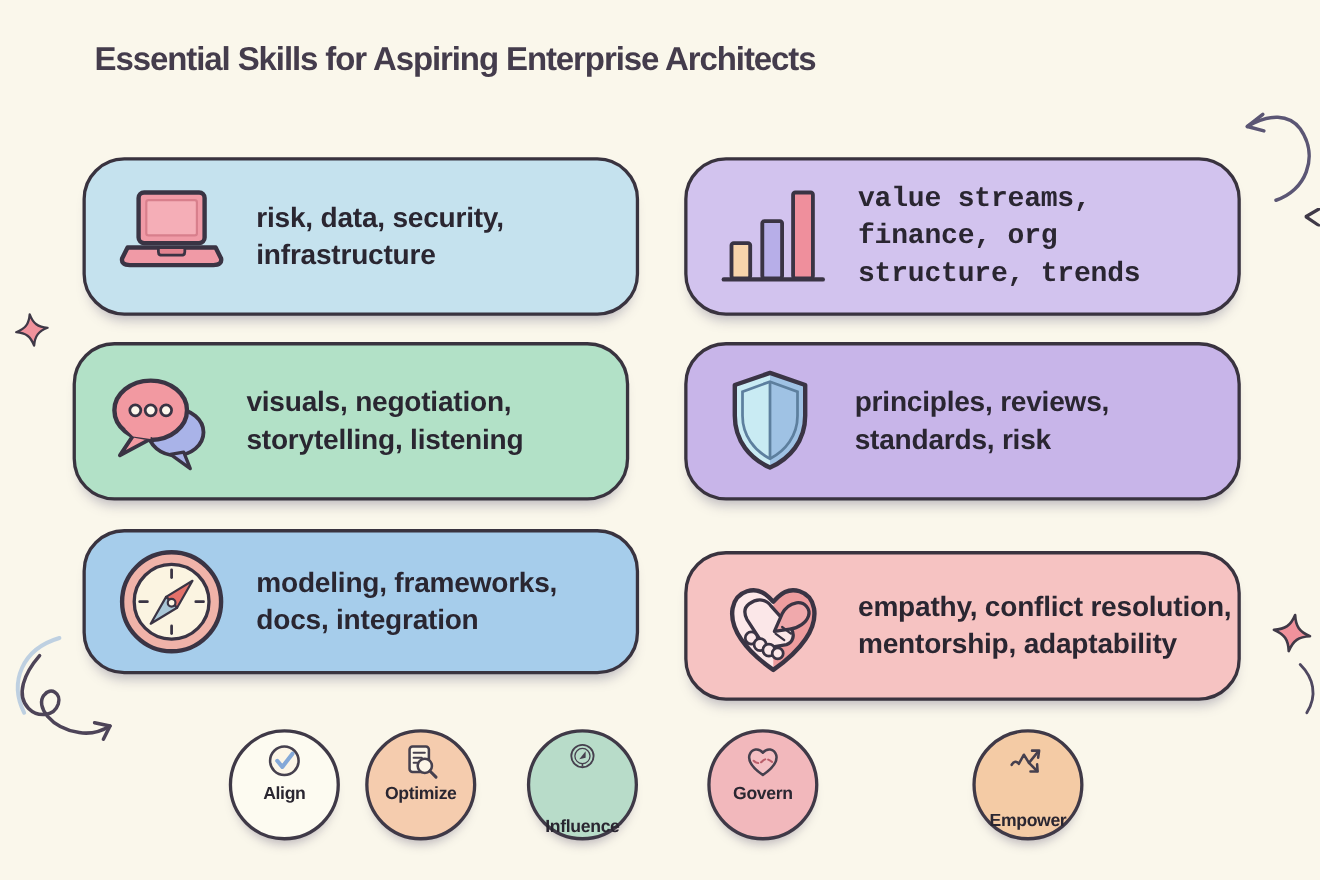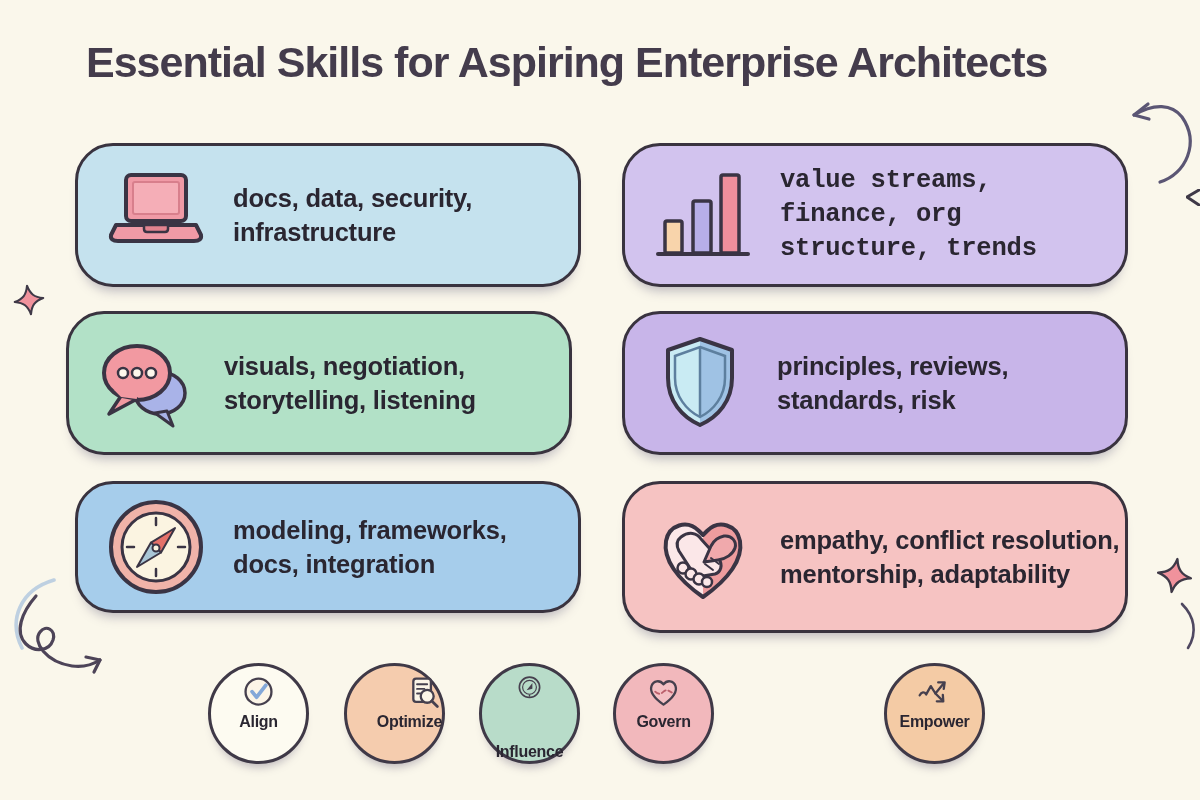--- a/index.html
+++ b/index.html
@@ -2,21 +2,21 @@
 <html><head>
 <meta charset="utf-8">
 <style>
   * { margin:0; padding:0; box-sizing:border-box; }
   html,body { width:1200px; height:800px; }
   body { font-family:"Liberation Sans", sans-serif; background:#faf7eb; overflow:hidden; }
   .canvas { position:relative; width:1200px; height:800px; background:#faf7eb; }
 
   .title {
     position:absolute; left:86px; top:38px;
-    font-size:43px; font-weight:700; letter-spacing:-1px;
+    font-size:30px; font-weight:700; letter-spacing:-1px;
     color:#443c4c;
   }
 
   .card {
     position:absolute; width:506px; height:144px;
     border:3px solid #39333f; border-radius:38px;
     display:flex; align-items:center; padding-left:28px;
     box-shadow:0 10px 12px -7px rgba(80,75,110,0.40);
   }
   .card .icon-box { flex:0 0 100px; width:100px; height:104px; margin-right:27px; }
@@ -25,53 +25,53 @@
     font-size:25.5px; font-weight:700; line-height:1.34;
     color:#2a2631; letter-spacing:-0.2px;
   }
   .w300 { max-width:300px; } .w310 { max-width:310px; } .w390 { max-width:392px; }
 
   .pos-c1 { left:75px;  top:143px; }
   .pos-c2 { left:622px; top:143px; }
   .pos-c3 { left:66px;  top:311px; }
   .pos-c4 { left:622px; top:311px;padding-left:25px; }
   .pos-c5 { left:75px;  top:481px; height:132px; }
-  .pos-c6 { left:622px; top:481px; height:152px; }
+  .pos-c6 { left:622px; top:501px; height:136px; }
 
   .badge {
     position:absolute; top:663px; width:101px; height:101px;
     border:3px solid #3f3947; border-radius:50%;
     display:flex; flex-direction:column; align-items:center;
     padding-top:9px;
     box-shadow:0 9px 10px -6px rgba(90,80,110,0.40);
   }
   .badge svg { width:37px; height:37px; display:block; }
   .badge-label { font-size:16px; font-weight:700; color:#2a2631; margin-top:1px; letter-spacing:-0.3px; }
-  .pos-b1 { left:208px; } .pos-b2 { left:344px;align-items:flex-end; } .pos-b3 { left:479px;gap:38px; }
-  .pos-b4 { left:613px; } .pos-b5 { left:749px; } .pos-b6 { left:884px; }
+  .pos-b1 { left:208px; } .pos-b2 { left:332px; } .pos-b3 { left:479px;gap:38px; }
+  .pos-b4 { left:643px; } .pos-b5 { left:749px; } .pos-b6 { left:884px; }
 
   .deco { position:absolute; }
 </style>
 </head>
 <body>
 
 <div class="canvas">
 
   <div class="title">Essential Skills for Aspiring Enterprise Architects</div>
 
   <div class="card pos-c1" style="background-color: rgb(197, 226, 238);">
     <div class="icon-box">
       <svg viewBox="0 0 100 100">
         <rect x="20" y="10" width="60" height="46" rx="5" fill="#f09aa6" stroke="#3a3444" stroke-width="4"></rect>
         <rect x="27" y="17" width="46" height="32" rx="2" fill="#f5aeb7" stroke="#d87f8c" stroke-width="2"></rect>
         <path d="M10 60 L90 60 L95 70 Q96 76 88 76 L12 76 Q4 76 5 70 Z" fill="#f09aa6" stroke="#3a3444" stroke-width="4" stroke-linejoin="round"></path>
         <path d="M38 60 h24 v4 q0 3 -3 3 h-18 q-3 0 -3 -3 Z" fill="#e2838f" stroke="#3a3444" stroke-width="2.5"></path>
       </svg>
     </div>
-    <div class="card-text w300">docs, data, security, infrastructure</div>
+    <div class="card-text w300">risk, data, security, infrastructure</div>
   </div>
 
   <div class="card pos-c2" style="background-color: rgb(210, 195, 238); font-family: Liberation Mono, monospace;">
     <div class="icon-box">
       <svg viewBox="0 0 100 100">
         <rect x="12" y="56" width="17" height="32" rx="2" fill="#f8d4ab" stroke="#3a3444" stroke-width="3.5"></rect>
         <rect x="40" y="36" width="18" height="52" rx="2" fill="#b7aee8" stroke="#3a3444" stroke-width="3.5"></rect>
         <rect x="68" y="10" width="18" height="78" rx="2" fill="#ef8f9c" stroke="#3a3444" stroke-width="3.5"></rect>
         <line x1="5" y1="89" x2="95" y2="89" stroke="#3a3444" stroke-width="4" stroke-linecap="round"></line>
       </svg>
@@ -177,21 +177,21 @@
 
   <div class="badge pos-b4" style="background-color: rgb(242, 184, 188);">
     <svg viewBox="0 0 40 40">
       <path d="M20 32 C10 25 5 18 7 12 C9 6 16 5 20 10 C24 5 31 6 33 12 C35 18 30 25 20 32 Z" fill="#f4c0c4" stroke="#46404e" stroke-width="2.5" stroke-linejoin="round"></path>
       <path d="M11 18 C14 21 17 21 20 18 C23 15 26 17 29 19" fill="none" stroke="#bb5f6b" stroke-width="2" stroke-dasharray="5 3" stroke-linecap="round"></path>
     </svg>
     <div class="badge-label">Govern</div>
   </div>
 
 
-  <div class="badge pos-b6" style="background-color: rgb(244, 203, 165);">
+  <div class="badge pos-b6" style="background-color: rgb(244, 203, 165); gap: 25px;">
     <svg viewBox="0 0 40 40">
       <path d="M4 22 C6 18 9 18 11 21 L16 12 L21 20 L30 9" fill="none" stroke="#46404e" stroke-width="2.5" stroke-linecap="round" stroke-linejoin="round"></path>
       <path d="M24 8 L31 8 L30 15" fill="none" stroke="#46404e" stroke-width="2.5" stroke-linecap="round" stroke-linejoin="round"></path>
       <path d="M21 20 L29 28" fill="none" stroke="#46404e" stroke-width="2.5" stroke-linecap="round"></path>
       <path d="M29 21.5 L29.5 28.5 L22.5 28.5" fill="none" stroke="#46404e" stroke-width="2.5" stroke-linecap="round" stroke-linejoin="round"></path>
     </svg>
     <div class="badge-label">Empower</div>
   </div>
 
   <svg class="deco" style="left:13px; top:284px; width:32px; height:32px; transform:rotate(-8deg);" viewBox="0 0 40 40">

